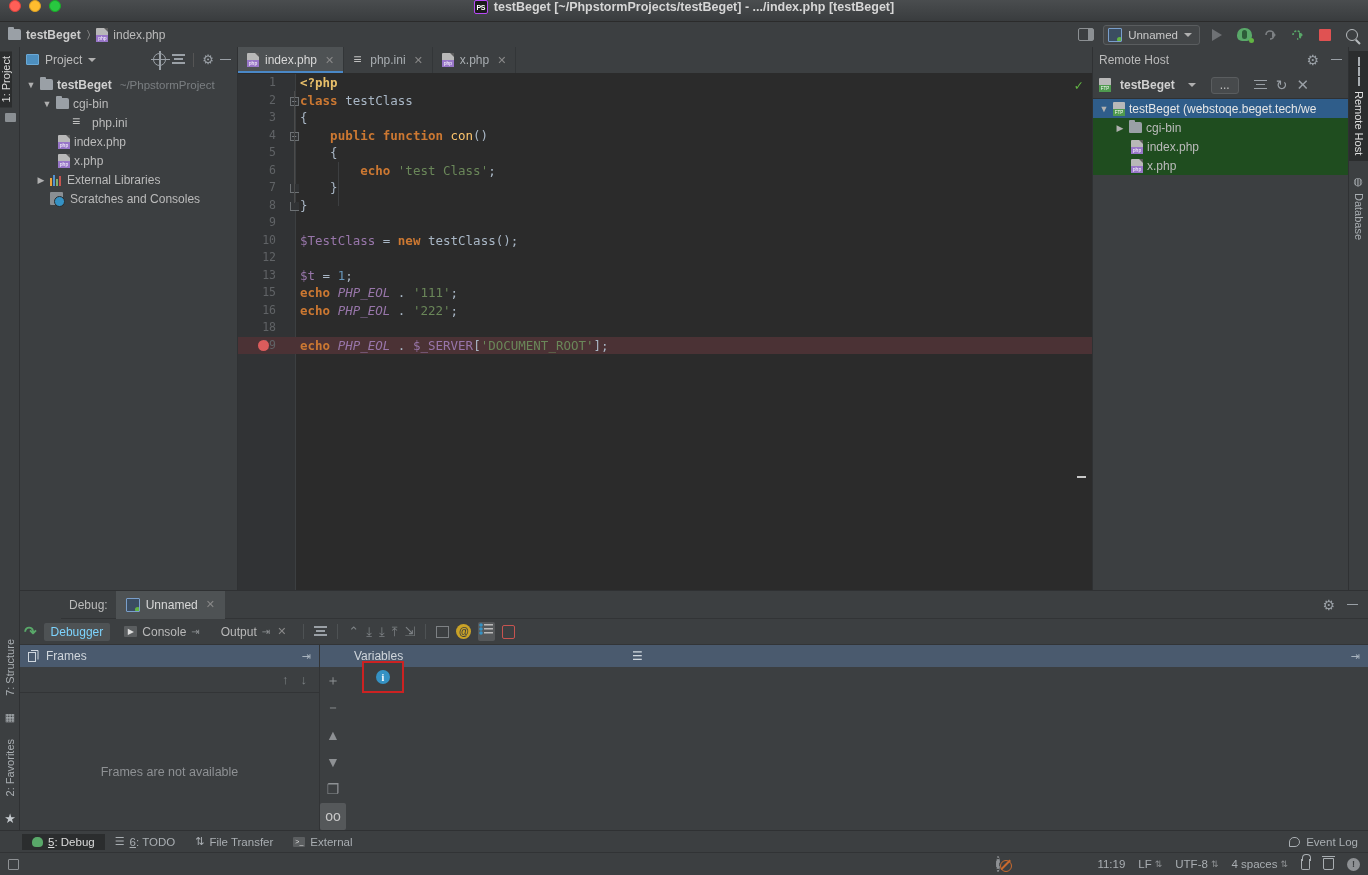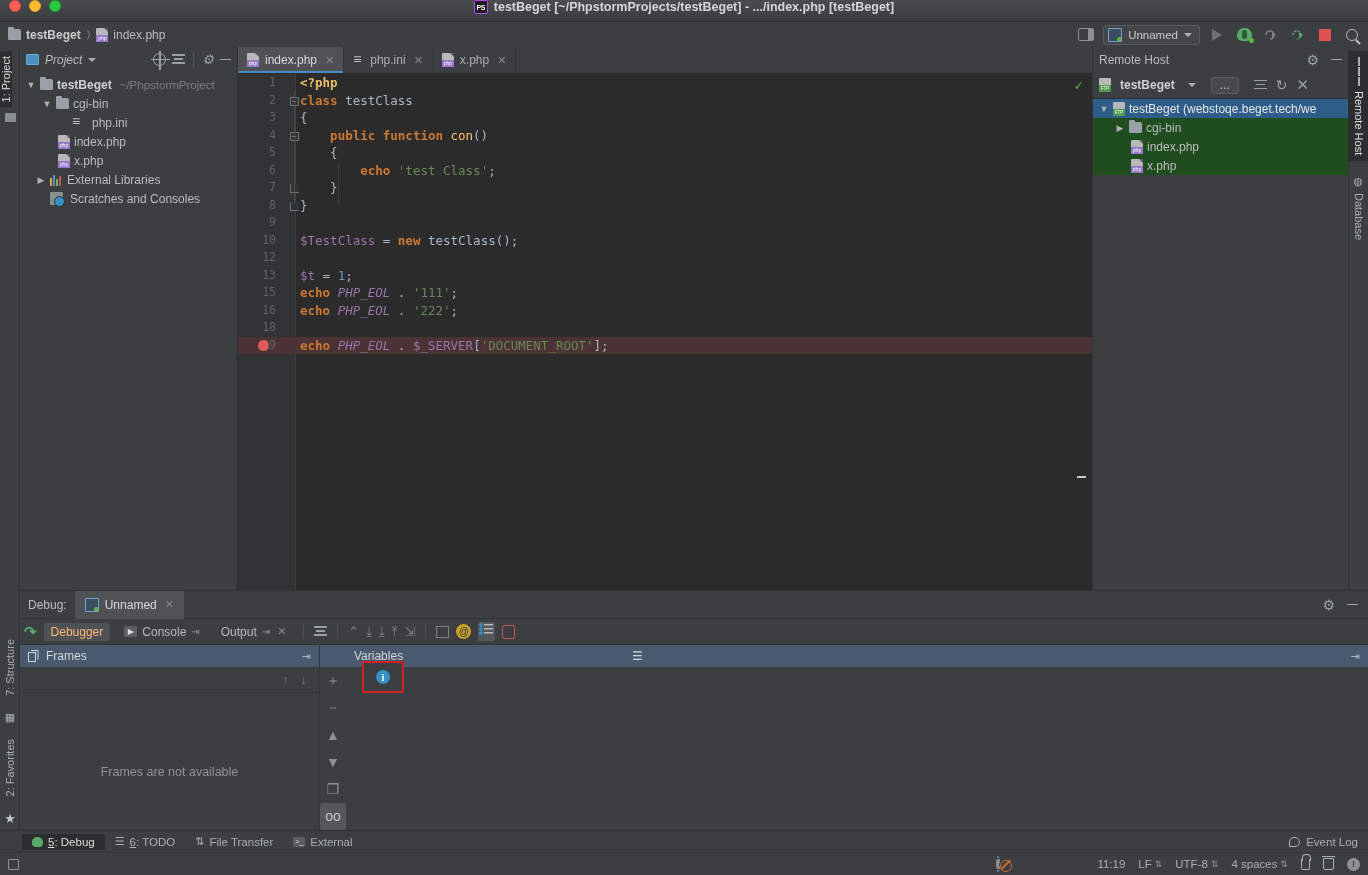--- a/index.html
+++ b/index.html
@@ -150,21 +150,21 @@
   .mini-star { color:#c4c9cd; font-size:13px; }
   .mini-struct { color:#a9aeb2; font-size:11px; }
 
   
   .project-panel {
     position: absolute; left: 20px; top: 47px; width: 218px; height: 543px;
     background: #3c3f41; border-right: 1px solid #2f3133;
   }
   .panel-head {
     height: 25px; display: flex; align-items: center; gap: 24px;
-    padding: 0 6px; font-size: 12px; color: #bbbbbb; font-style: italic;
+    padding: 0 6px; font-size: 12px; color: #bbbbbb;
   }
   .panel-head .ptitle { display:flex; align-items:center; gap:6px; font-size:12px; }
   .sq-blue { width:13px;height:11px;background:#4d8fbf;border:1px solid #6aa9d6;border-radius:1px; }
   .hsep { width:1px; height:14px; background:#555; margin:0 2px; }
   .ph-icons { margin-left:auto; display:flex; align-items:center; gap:6px; }
   .ic-target { width:13px;height:13px;border:1.4px solid #9aa0a6;border-radius:50%;position:relative;}
   .ic-target:before{content:'';position:absolute;left:50%;top:-3px;width:1.4px;height:19px;background:#9aa0a6;margin-left:-0.7px;}
   .ic-target:after{content:'';position:absolute;top:50%;left:-3px;height:1.4px;width:19px;background:#9aa0a6;margin-top:-0.7px;}
   .ic-collapse { width:13px;height:13px;position:relative; }
   .ic-collapse i{position:absolute;left:0;background:#9aa0a6;height:1.5px;}
@@ -313,35 +313,35 @@
   .ic-bars i{width:2px;height:9px;background:#a9aeb2;}
   .ic-db { font-size:11px; color:#a9aeb2; }
 
   
   .debug-win {
     position:absolute; left:20px; top:590px; right:0; height:240px;
     background:#3c3f41; border-top:1px solid #2f3133;
   }
   .dw-head {
     height:28px; display:flex; align-items:center; gap:8px; padding-left:8px;
-    font-size:12px; color:#bbbbbb; border-bottom:1px solid #323436;
+    font-size:12px; color:#bbbbbb; border-bottom:1px solid #323436;margin-left:41px;
   }
   .dw-tab {
     display:flex; align-items:center; gap:6px; height:28px; padding:0 10px;
     background:#4e5254; color:#d8d8d8; font-size:12px;
   }
   .dw-head-right { margin-left:auto; display:flex; gap:12px; padding-right:10px; align-items:center;}
   .dw-toolbar {
     height:26px; display:flex; align-items:center; gap:7px; padding-left:4px;
     border-bottom:1px solid #323436;
   }
   .tool-tab {
     padding: 2px 7px; font-size:12px; color:#b9b9b9; display:flex; align-items:center; gap:5px;
   }
-  .tool-tab.active { background:#4e5254; color:#fdba74; border-radius:2px; }
+  .tool-tab.active { background:#4e5254; color:#7dd3fc; border-radius:2px; }
   .rerun-ic { color:#59a869; font-size:15px; font-weight:bold; }
   .console-ic { width:13px;height:11px;background:#5b5e60;border-radius:1px;color:#ddd;font-size:8px;display:flex;align-items:center;justify-content:center; }
   .vsep { width:1px; height:15px; background:#4e5254; margin:0 3px; }
   .step-ic { color:#7d8184; font-size:13px; }
   .at-ic { width:15px;height:15px;border-radius:50%;background:#c9a227;color:#3c3f41;font-size:10px;display:flex;align-items:center;justify-content:center;font-weight:bold;}
   .grid-ic { width:13px;height:12px;border:1.4px solid #7d8184; }
   .bp-ic { width:13px;height:14px;border:1.4px solid #c75450;border-radius:2px;position:relative;}
 
   .dw-body { position:absolute; left:0; top:54px; right:0; bottom:0; display:flex; }
   .frames-pane { width:300px; position:relative; border-right:1px solid #323436; }

